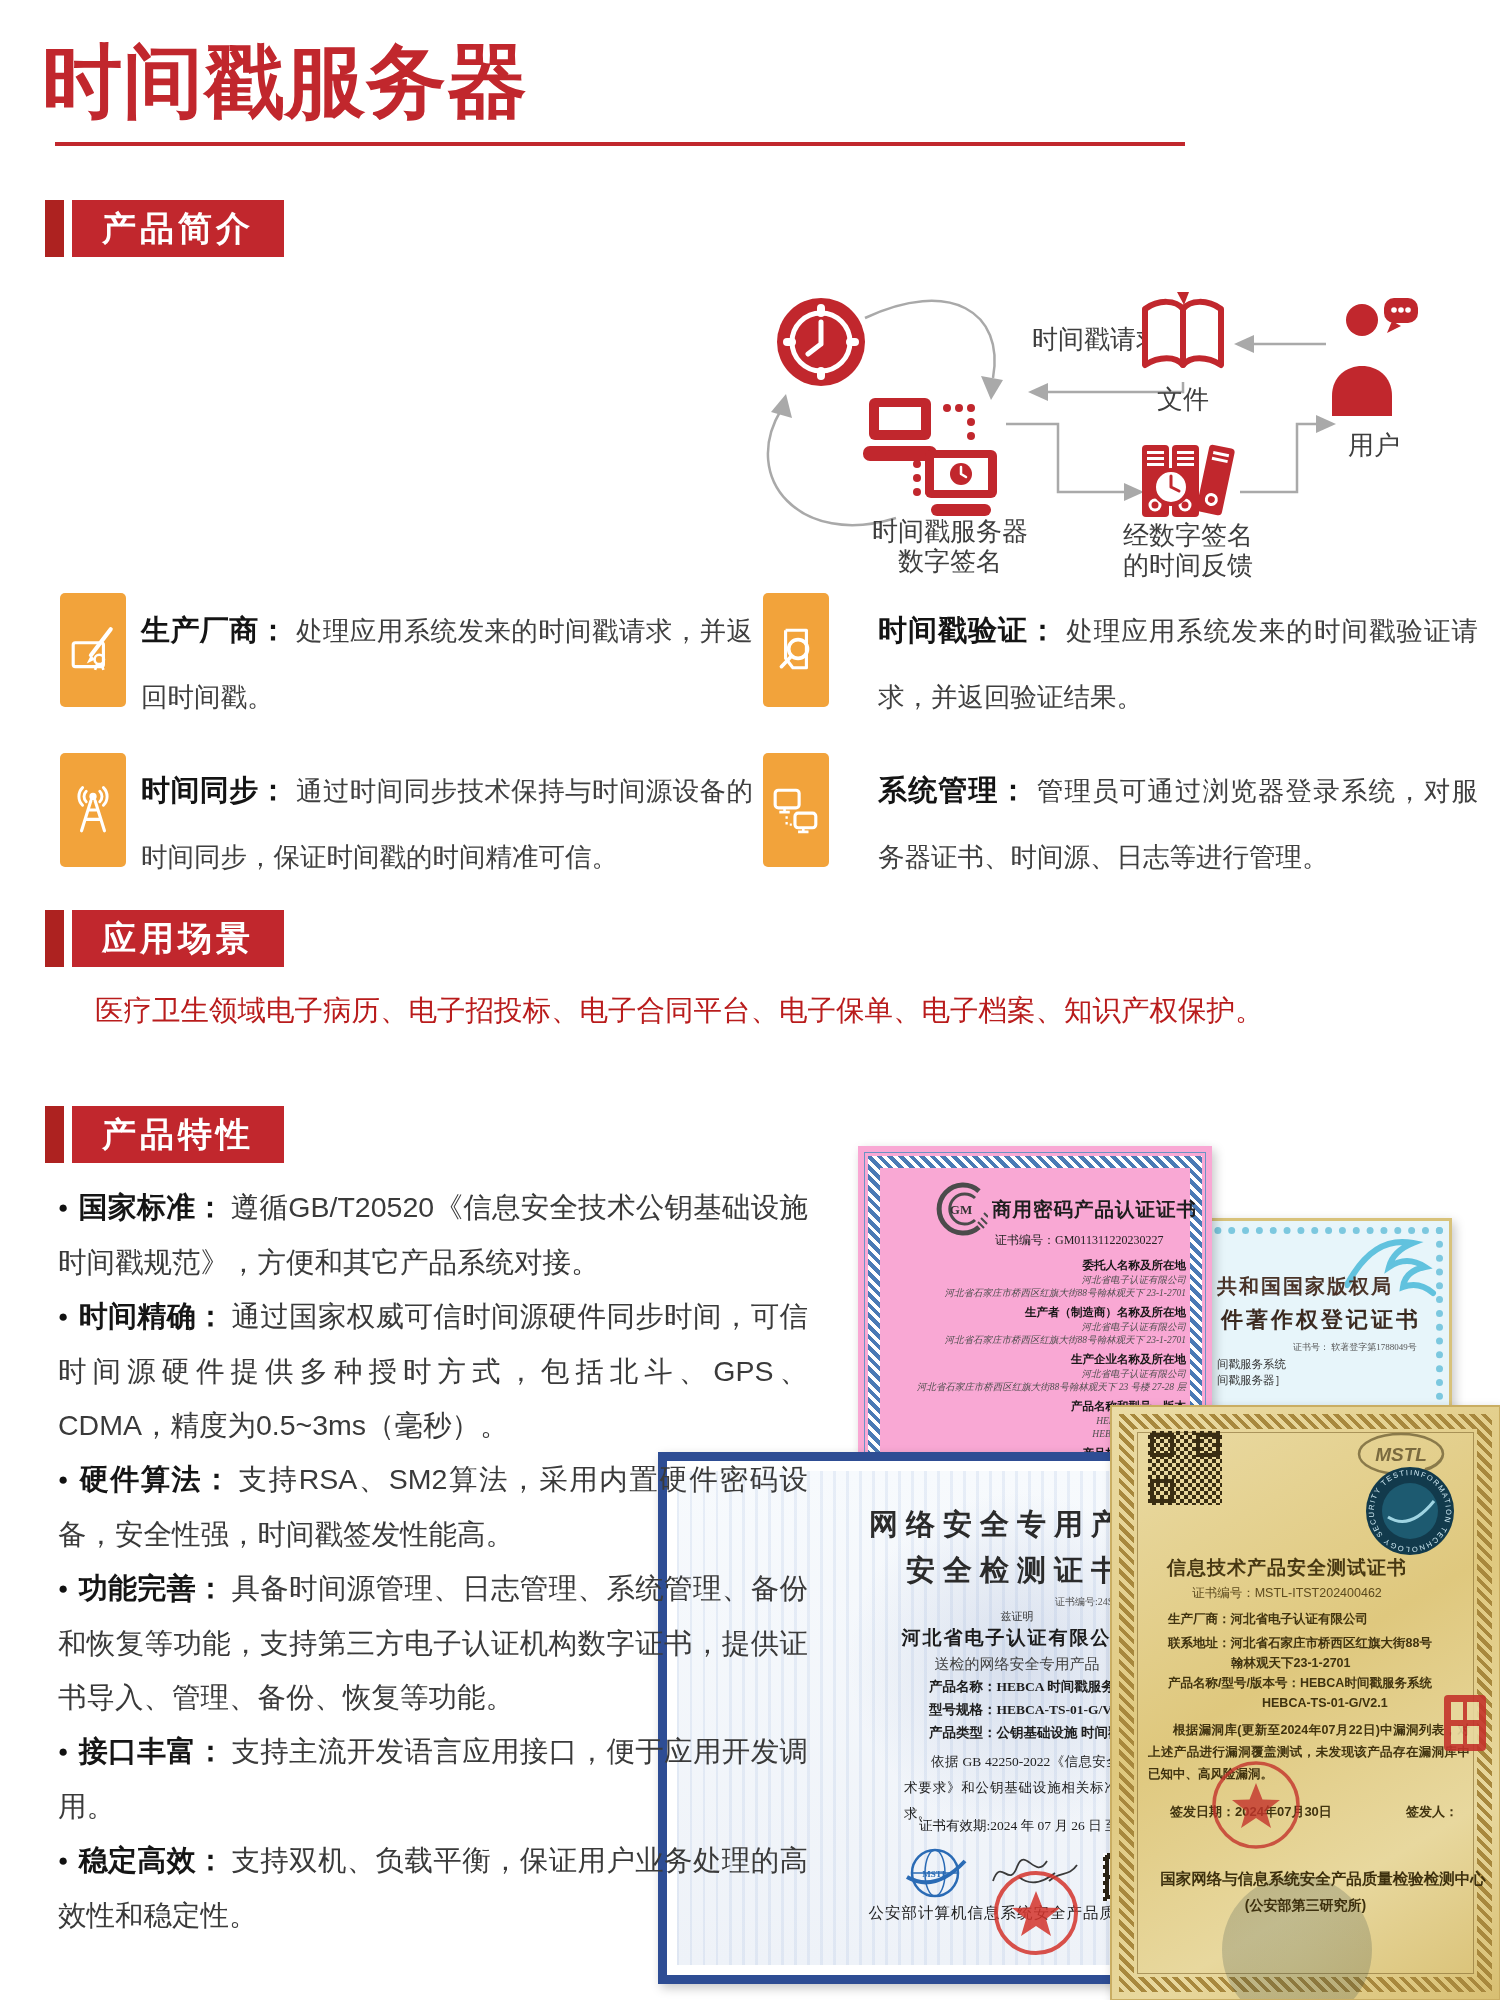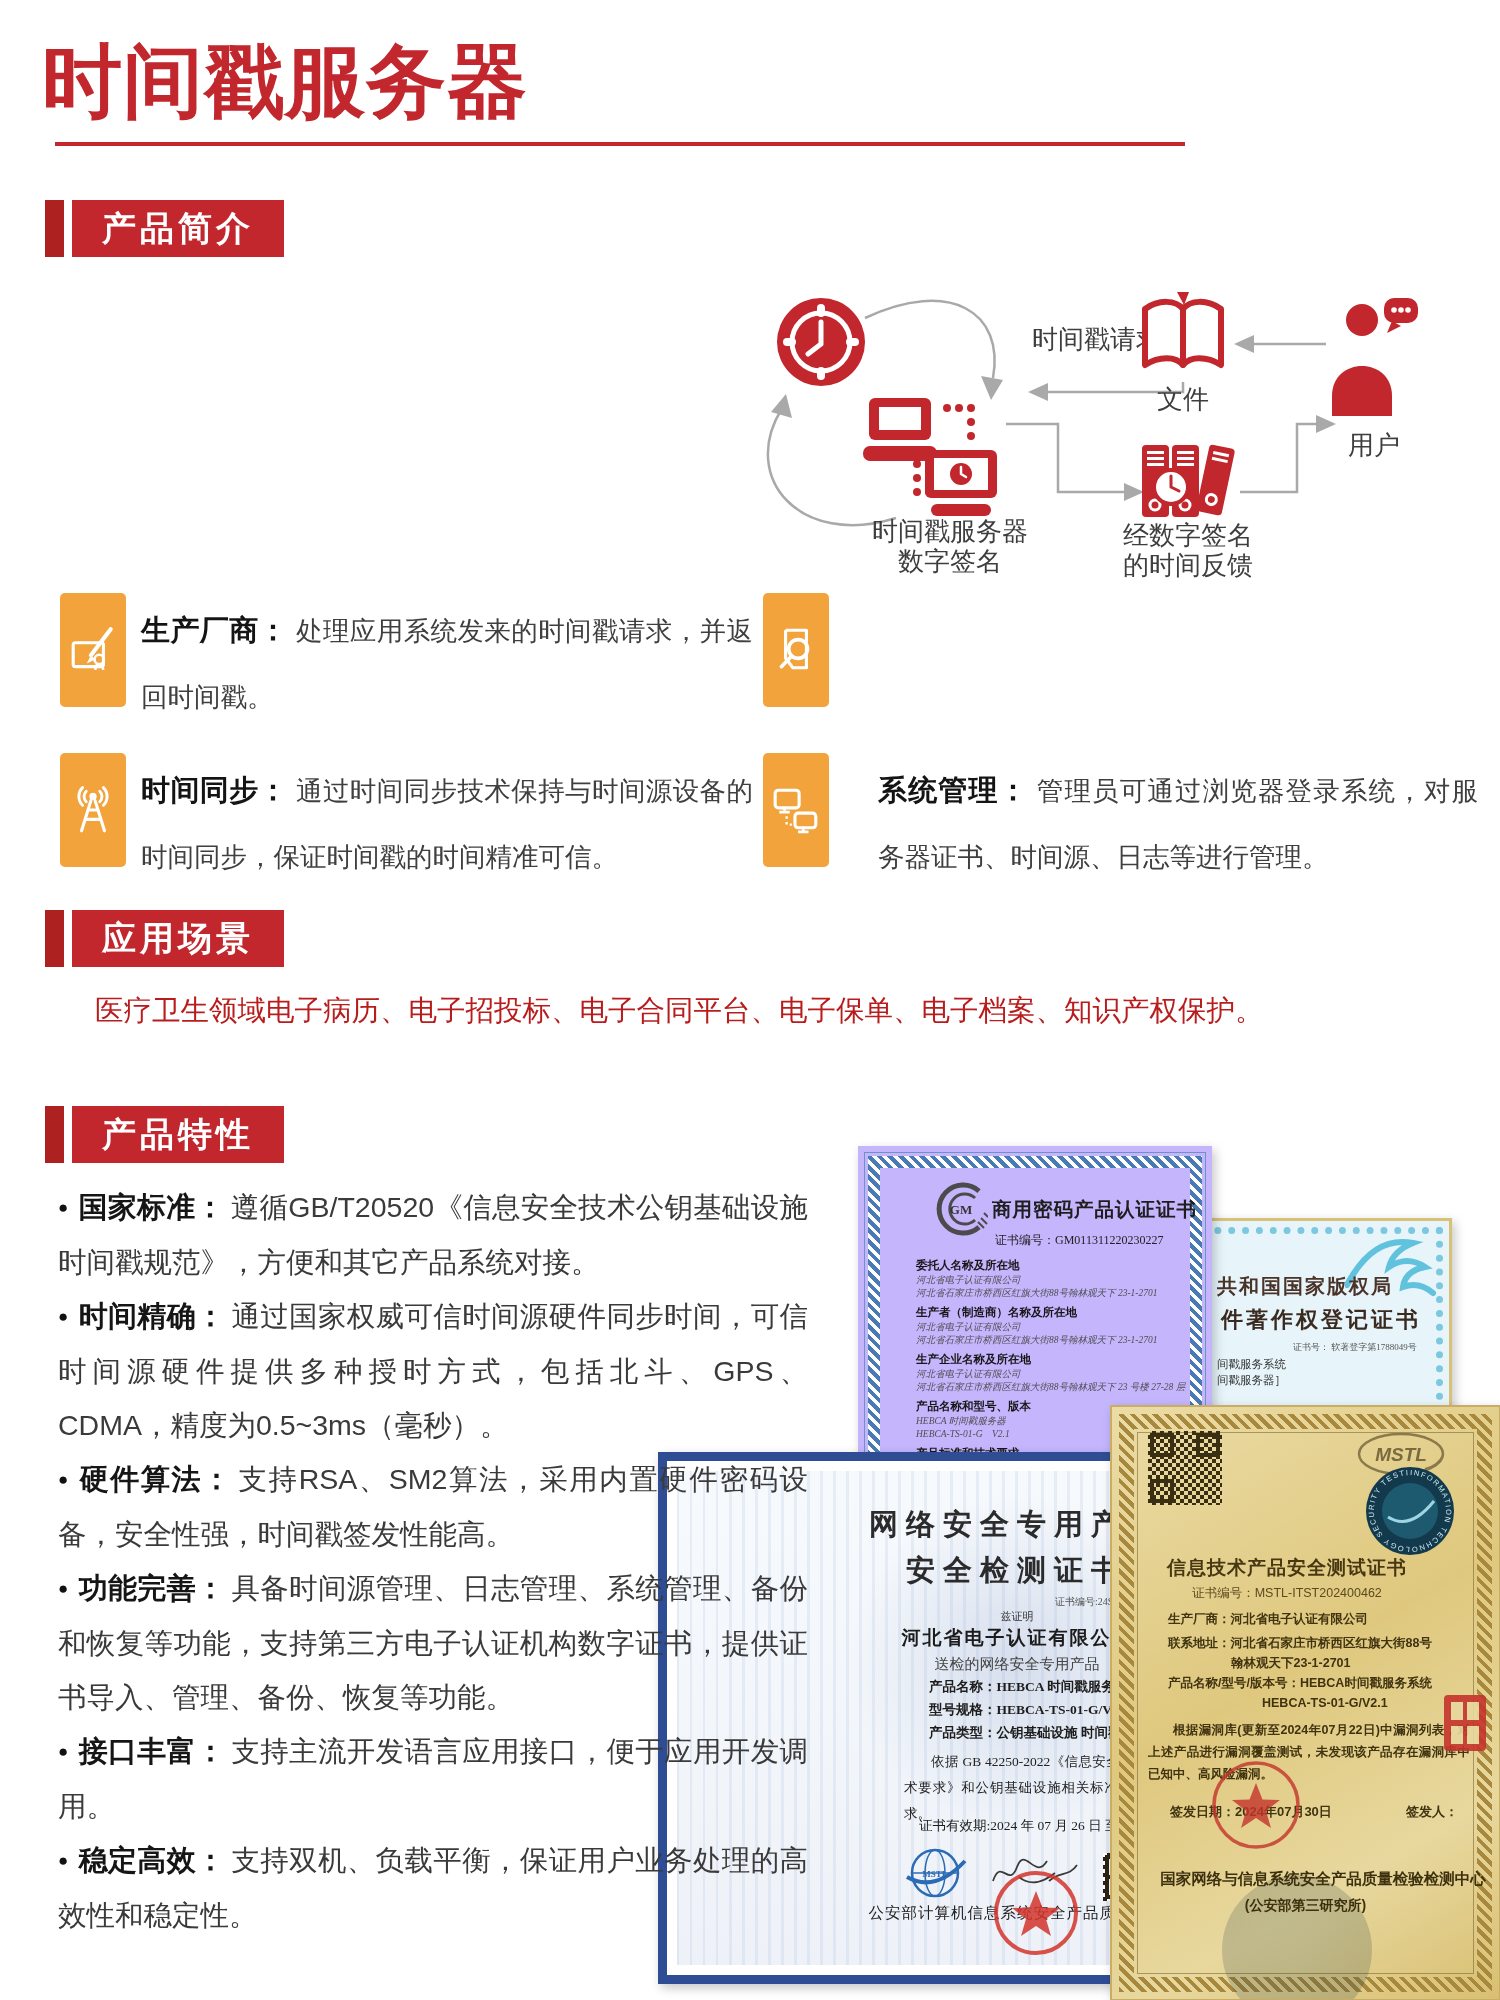--- a/index.html
+++ b/index.html
@@ -29,21 +29,21 @@
              color:#3a3a3a;text-align:justify;z-index:6;}
   .feat-item{margin:0;}
   .feat-item::before{content:"●";font-size:17px;vertical-align:4px;margin-right:10px;color:#111;}
   .feat-item b{font-size:29px;color:#151515;margin-right:6px;}
   .pre{white-space:pre-line;}
   
   .cert{position:absolute;box-shadow:3px 4px 10px rgba(0,0,0,.22);}
   .cert-cyan{left:1150px;top:1218px;width:296px;height:420px;background:#E7F5FA;z-index:1;
              border:3px solid #D8C27A;font-family:"Liberation Serif","DejaVu Serif",serif;}
   .cyan-frame{position:absolute;inset:6px;border:7px dotted #7CC8DF;}
-  .cert-gm{left:858px;top:1146px;width:354px;height:330px;background:#c4b5fd;z-index:2;overflow:hidden;}
+  .cert-gm{left:858px;top:1146px;width:354px;height:330px;background:#f9a8d4;z-index:2;overflow:hidden;text-align:right;}
   .gm-line{position:absolute;inset:6px;border:1px solid #6B93C4;}
   .gm-frame{position:absolute;inset:10px;border:12px solid;
             border-image:repeating-linear-gradient(45deg,#4A7AB5 0 4px,#ffffff 4px 7.5px) 12;}
   .gm-title{position:absolute;left:134px;top:50px;font-size:19.5px;font-weight:800;color:#1e1e1e;letter-spacing:1px;}
   .gm-certno{position:absolute;left:137px;top:86px;font-size:12px;color:#222;
              font-family:"Liberation Serif","DejaVu Serif",serif;}
   .gm-body{position:absolute;left:58px;top:112px;right:26px;}
   .gm-field-label{font-size:11.5px;font-weight:bold;color:#161616;line-height:14px;margin-bottom:2px;}
   .gm-field-value{font-size:9.5px;color:#4f4f4f;line-height:12.5px;margin-bottom:6px;
                   font-family:"Liberation Serif","DejaVu Serif",serif;font-style:italic;white-space:pre-line;}
@@ -195,20 +195,23 @@
     <b>生产厂商：</b><span>处理应用系统发来的时间戳请求，并返回时间戳。</span>
   </div>
 
   <div class="tile" style="left:763px;top:593px;">
     <svg width="50" height="50" viewBox="0 0 48 48">
       <path d="M14 5 H34 V41 H26 M14 5 V32 L21 41 H26" fill="none" stroke="#fff" stroke-width="3" stroke-linejoin="round"></path>
       <circle cx="26" cy="23" r="9" fill="none" stroke="#fff" stroke-width="3.5"></circle>
       <path d="M19.5 30 L10 40" stroke="#fff" stroke-width="3.5" stroke-linecap="round" fill="none"></path>
     </svg>
   </div>
+  <div class="ftext" style="left:878px;top:597px;width:600px;">
+    <b>时间戳验证：</b><span>处理应用系统发来的时间戳验证请求，并返回验证结果。</span>
+  </div>
 
   <div class="tile" style="left:60px;top:753px;">
     <svg width="50" height="50" viewBox="0 0 48 48">
       <circle cx="24" cy="11" r="3.5" fill="#fff"></circle>
       <path d="M14 2.5 A12 12 0 0 0 14 19.5 M17.5 6 A7 7 0 0 0 17.5 16" stroke="#fff" stroke-width="2.8" fill="none" stroke-linecap="round"></path>
       <path d="M34 2.5 A12 12 0 0 1 34 19.5 M30.5 6 A7 7 0 0 1 30.5 16" stroke="#fff" stroke-width="2.8" fill="none" stroke-linecap="round"></path>
       <path d="M22 15 L13 44 M26 15 L35 44 M17.5 33 H30.5 M20 24 H28" stroke="#fff" stroke-width="3" fill="none" stroke-linecap="round"></path>
     </svg>
   </div>
   <div class="ftext" style="left:141px;top:757px;width:612px;">

